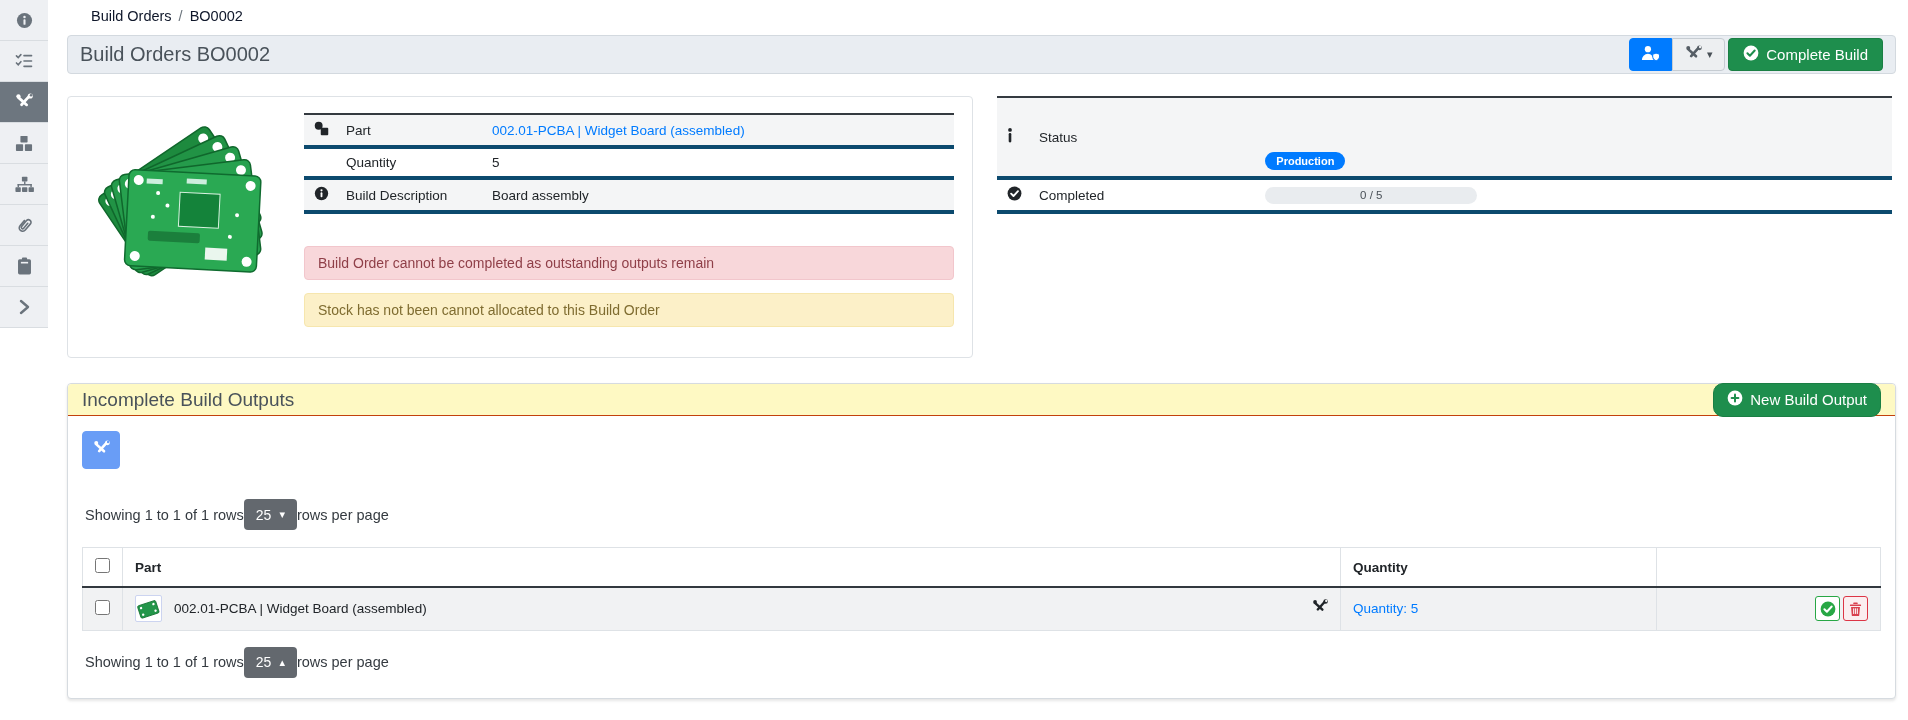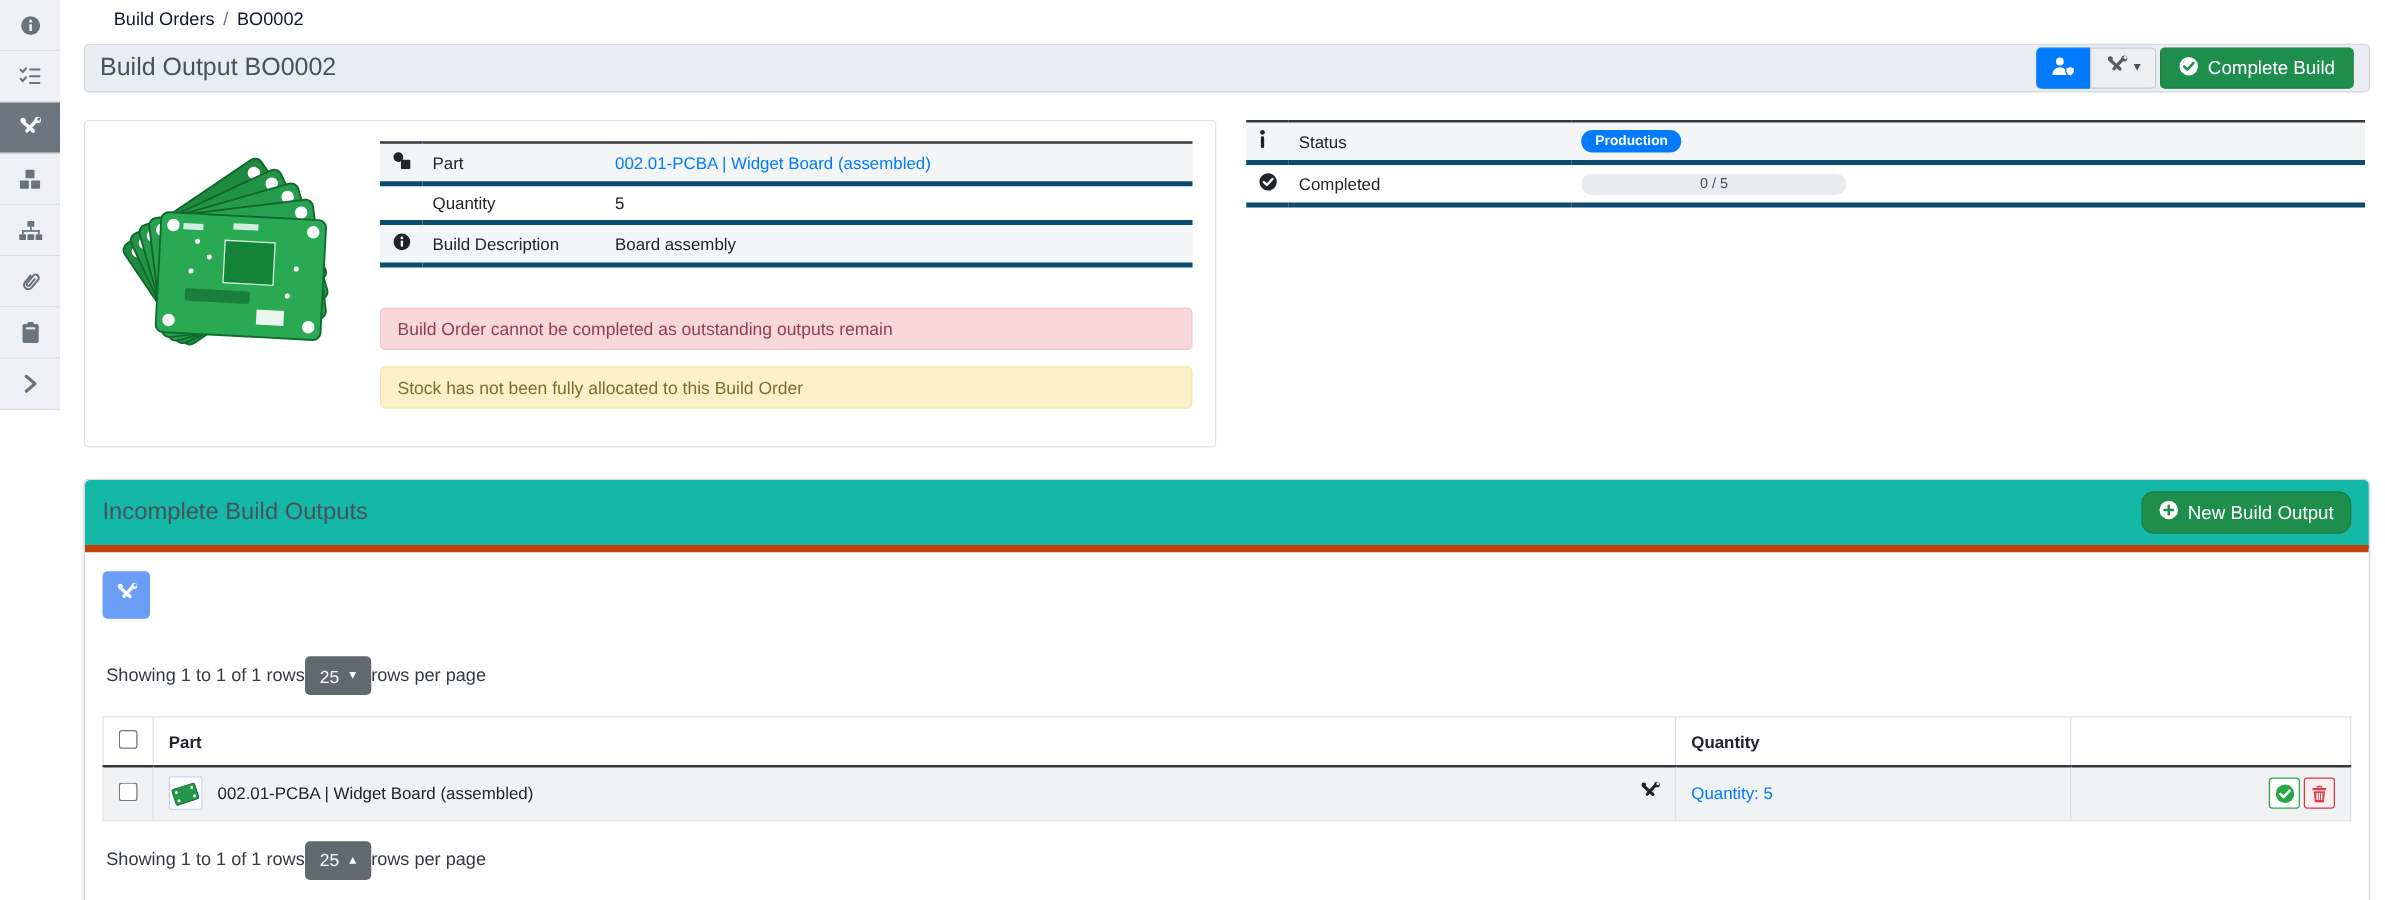--- a/index.html
+++ b/index.html
@@ -48,28 +48,28 @@
   .kv-table a { color:#007bff; text-decoration:none; cursor:pointer; }
   .status-col { flex:1; padding-right:4px; }
   .status-col .kv-table td.label-cell { width:calc(50% - 34px); }
 
   .alert { font-size:14px; padding:8px 13px; border-radius:4px; margin-bottom:13px; }
   .alert-danger { background:#f8d7da; color:#8f3f48; border:1px solid #f2c6cc; }
   .alert-warning { background:#fcf0c8; color:#7f6c30; border:1px solid #f6e6ae; }
   .details-main .alert:first-of-type { margin-top:32px; }
 
   .badge-pill { display:inline-block; background:#007bff; color:#fff; font-size:11px; font-weight:bold;
-    padding:3px 11px; border-radius:10px; }
+    padding:3px 11px; border-radius:10px;margin-top:48px; }
   .progress { width:212px; height:17px; background:#e9ecef; border-radius:9px; text-align:center;
     font-size:11.5px; line-height:17px; color:#495057; }
 
   
   .panel { margin-top:25px; border:1px solid #d6dbe0; border-radius:4px; background:#fff;
     box-shadow:0 2px 3px rgba(0,0,0,0.10); }
-  .panel-heading { height:58px; background:#14b8a6; border-bottom:6px solid #c2410c; border-radius:4px 4px 0 0;
+  .panel-heading { height:32px; background:#fef9c3; border-bottom:1px solid #c2410c; border-radius:4px 4px 0 0;
     display:flex; align-items:center; justify-content:space-between; padding:0 14px; }
   .panel-title { font-size:19px; font-weight:500; color:#49525a; }
   .btn-new { height:34px; background:#1e8e4d; border-color:#1a7f44; color:#fff; padding:0 13px; margin:0;border-radius:10px; }
   .panel-body { padding:15px 14px 16px 14px; }
   .btn-toolbar-blue { width:38px; height:38px; background:#699df6; border-color:#699df6; color:#fff; border-radius:4px; }
 
   .pagination-row { display:flex; align-items:center; font-size:14.5px; color:#343a40; margin:30px 0 17px 3px; }
   .pagination-row.bottom { margin:16px 0 4px 3px; }
   .page-size-btn { background:#63686e; color:#fff; border:none; border-radius:4px; height:31px; padding:0 12px;
     font-size:14px; display:inline-flex; align-items:center; gap:8px; cursor:pointer; font-family:inherit; }
@@ -179,21 +179,21 @@
 
 <div class="content">
 
   <div class="breadcrumb-bar">
     <a>Build Orders</a>
     <span class="crumb-sep">/</span>
     <a>BO0002</a>
   </div>
 
   <div class="page-header">
-    <div class="page-title">Build Output BO0002</div>
+    <div class="page-title">Build Orders BO0002</div>
     <div class="header-actions">
       <button class="btn btn-primary-sq">
         <span>
           <svg width="19" height="16" viewBox="0 0 22 18" fill="#fff">
               <circle cx="8" cy="4.6" r="3.6"></circle>
               <path d="M1 17 a7 7 0 0 1 14 0 z"></path>
               <path d="M13.5 10.5 l4-1.4 4 1.4 v2.6 c0 2.6-1.8 4.3-4 5.2 c-2.2-.9-4-2.6-4-5.2 z" fill="#fff" stroke="#007bff" stroke-width="1.2"></path>
             </svg>
         </span>
       </button>
@@ -297,21 +297,21 @@
                       <circle cx="9" cy="9" r="8" fill="#212529"></circle>
                       <circle cx="9" cy="5.2" r="1.3" fill="#fff"></circle>
                       <rect x="7.9" y="7.6" width="2.2" height="6" rx="1" fill="#fff"></rect>
                     </svg></span></td>
             <td class="label-cell">Build Description</td>
             <td>Board assembly</td>
           </tr>
         </tbody>
           </table>
         <div class="alert alert-danger">Build Order cannot be completed as outstanding outputs remain</div>
-        <div class="alert alert-warning">Stock has not been fully allocated to this Build Order</div>
+        <div class="alert alert-warning">Stock has not been cannot allocated to this Build Order</div>
       </div>
     </div>
 
     <div class="status-col">
       <table class="kv-table">
         <tbody>
             <tr class="striped">
           <td class="icon-cell"><span>
             <svg width="6" height="15" viewBox="0 0 6 16" fill="#212529">
                     <circle cx="3" cy="2" r="2"></circle>

